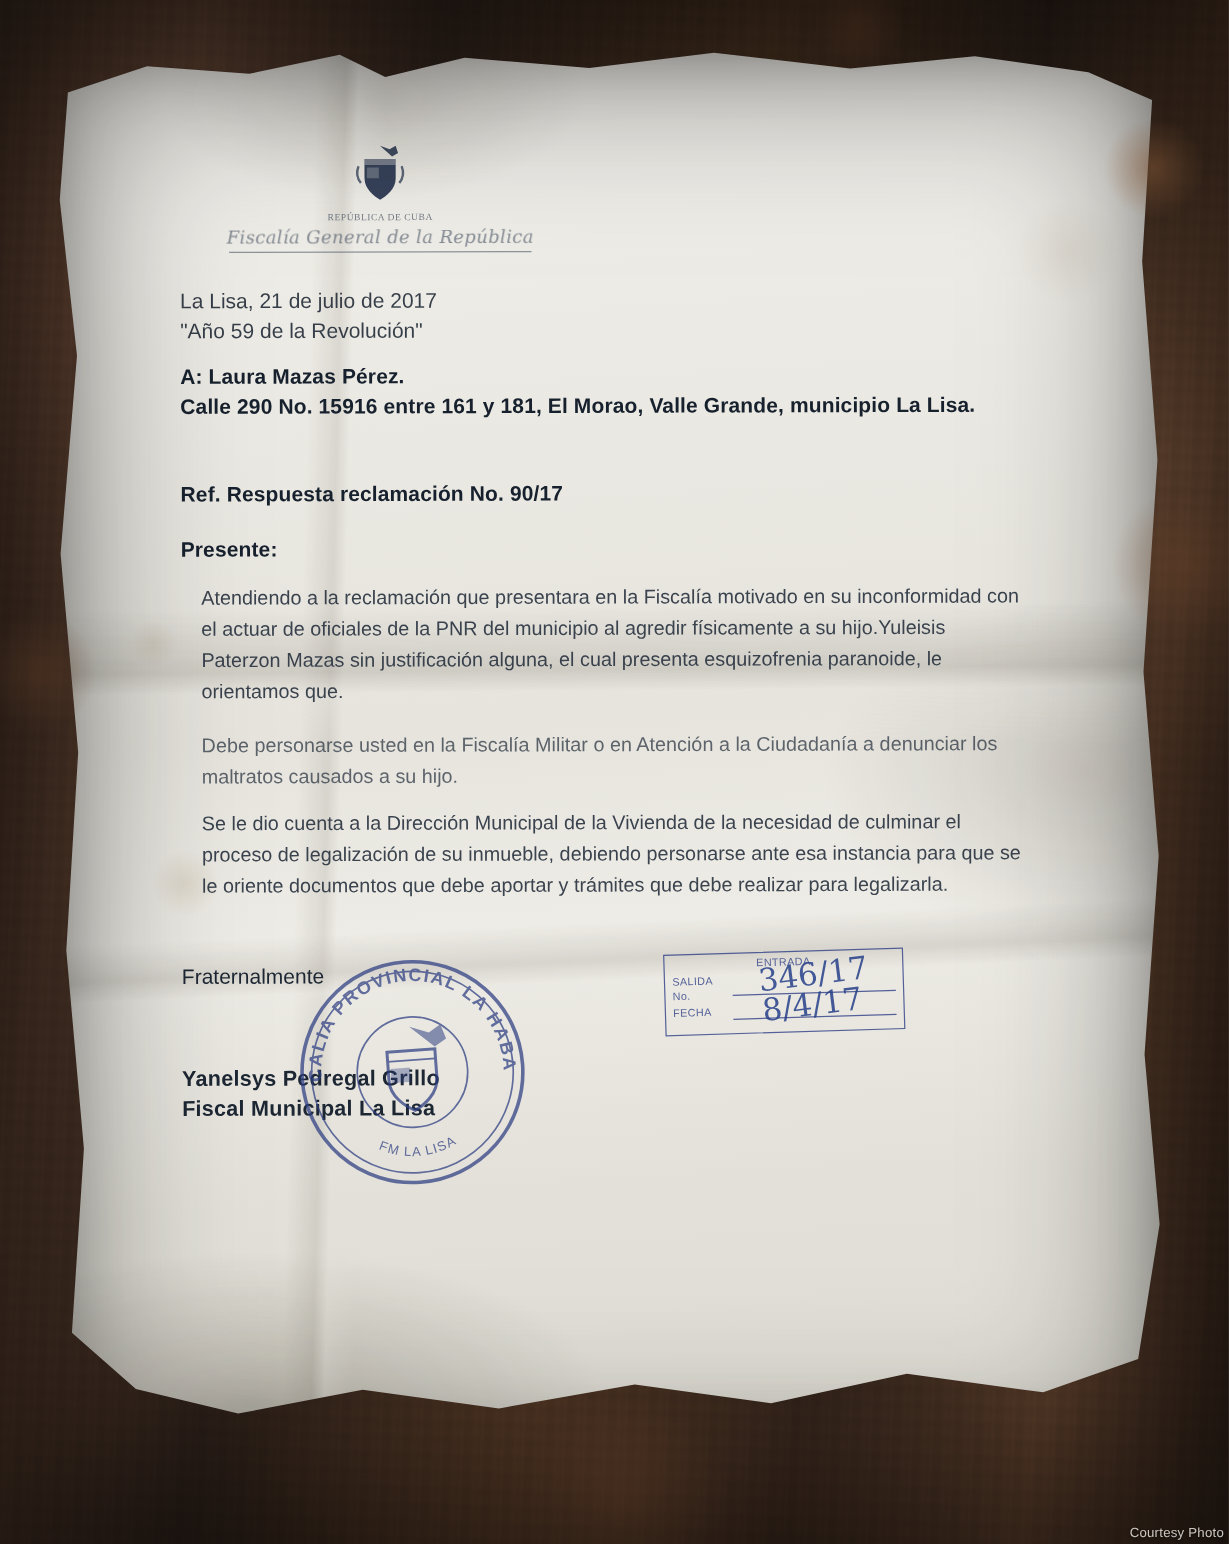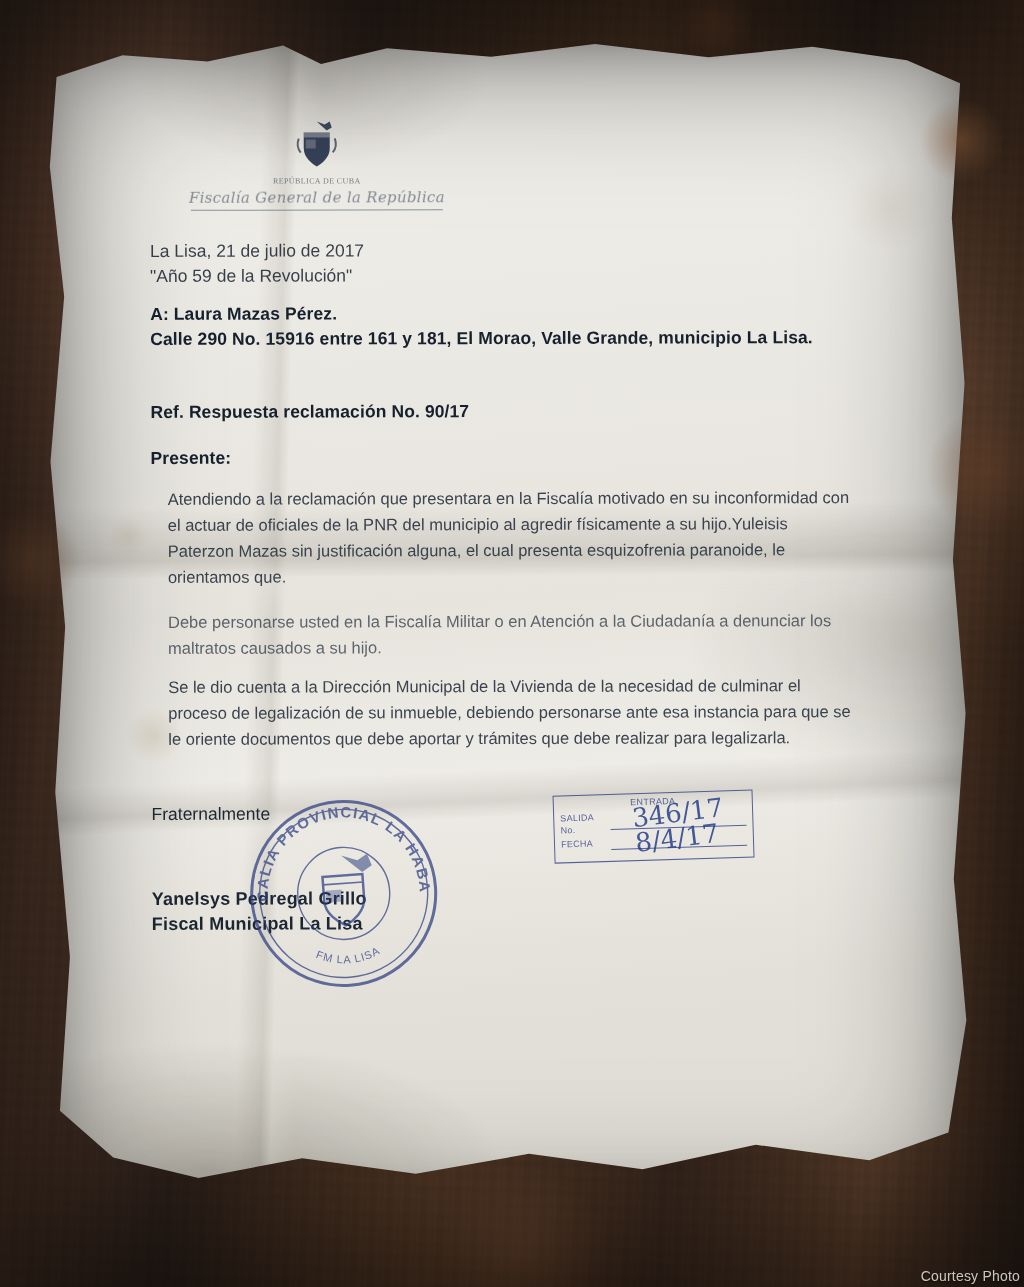--- a/index.html
+++ b/index.html
@@ -245,21 +245,21 @@
     opacity: .85;
   }
   .handwrite span { display: block; }
 
   
   .credit {
     position: absolute;
     right: 4px;
     bottom: 3px;
     color: #e8e4dc;
-    font-size: 14px;
+    font-size: 11px;
     letter-spacing: .2px;
     opacity: .85;
     z-index: 60;
     text-shadow: 0 1px 2px rgba(0,0,0,.8);
   }
 </style>
 </head>
 <body>
 
 <div id="scene">

